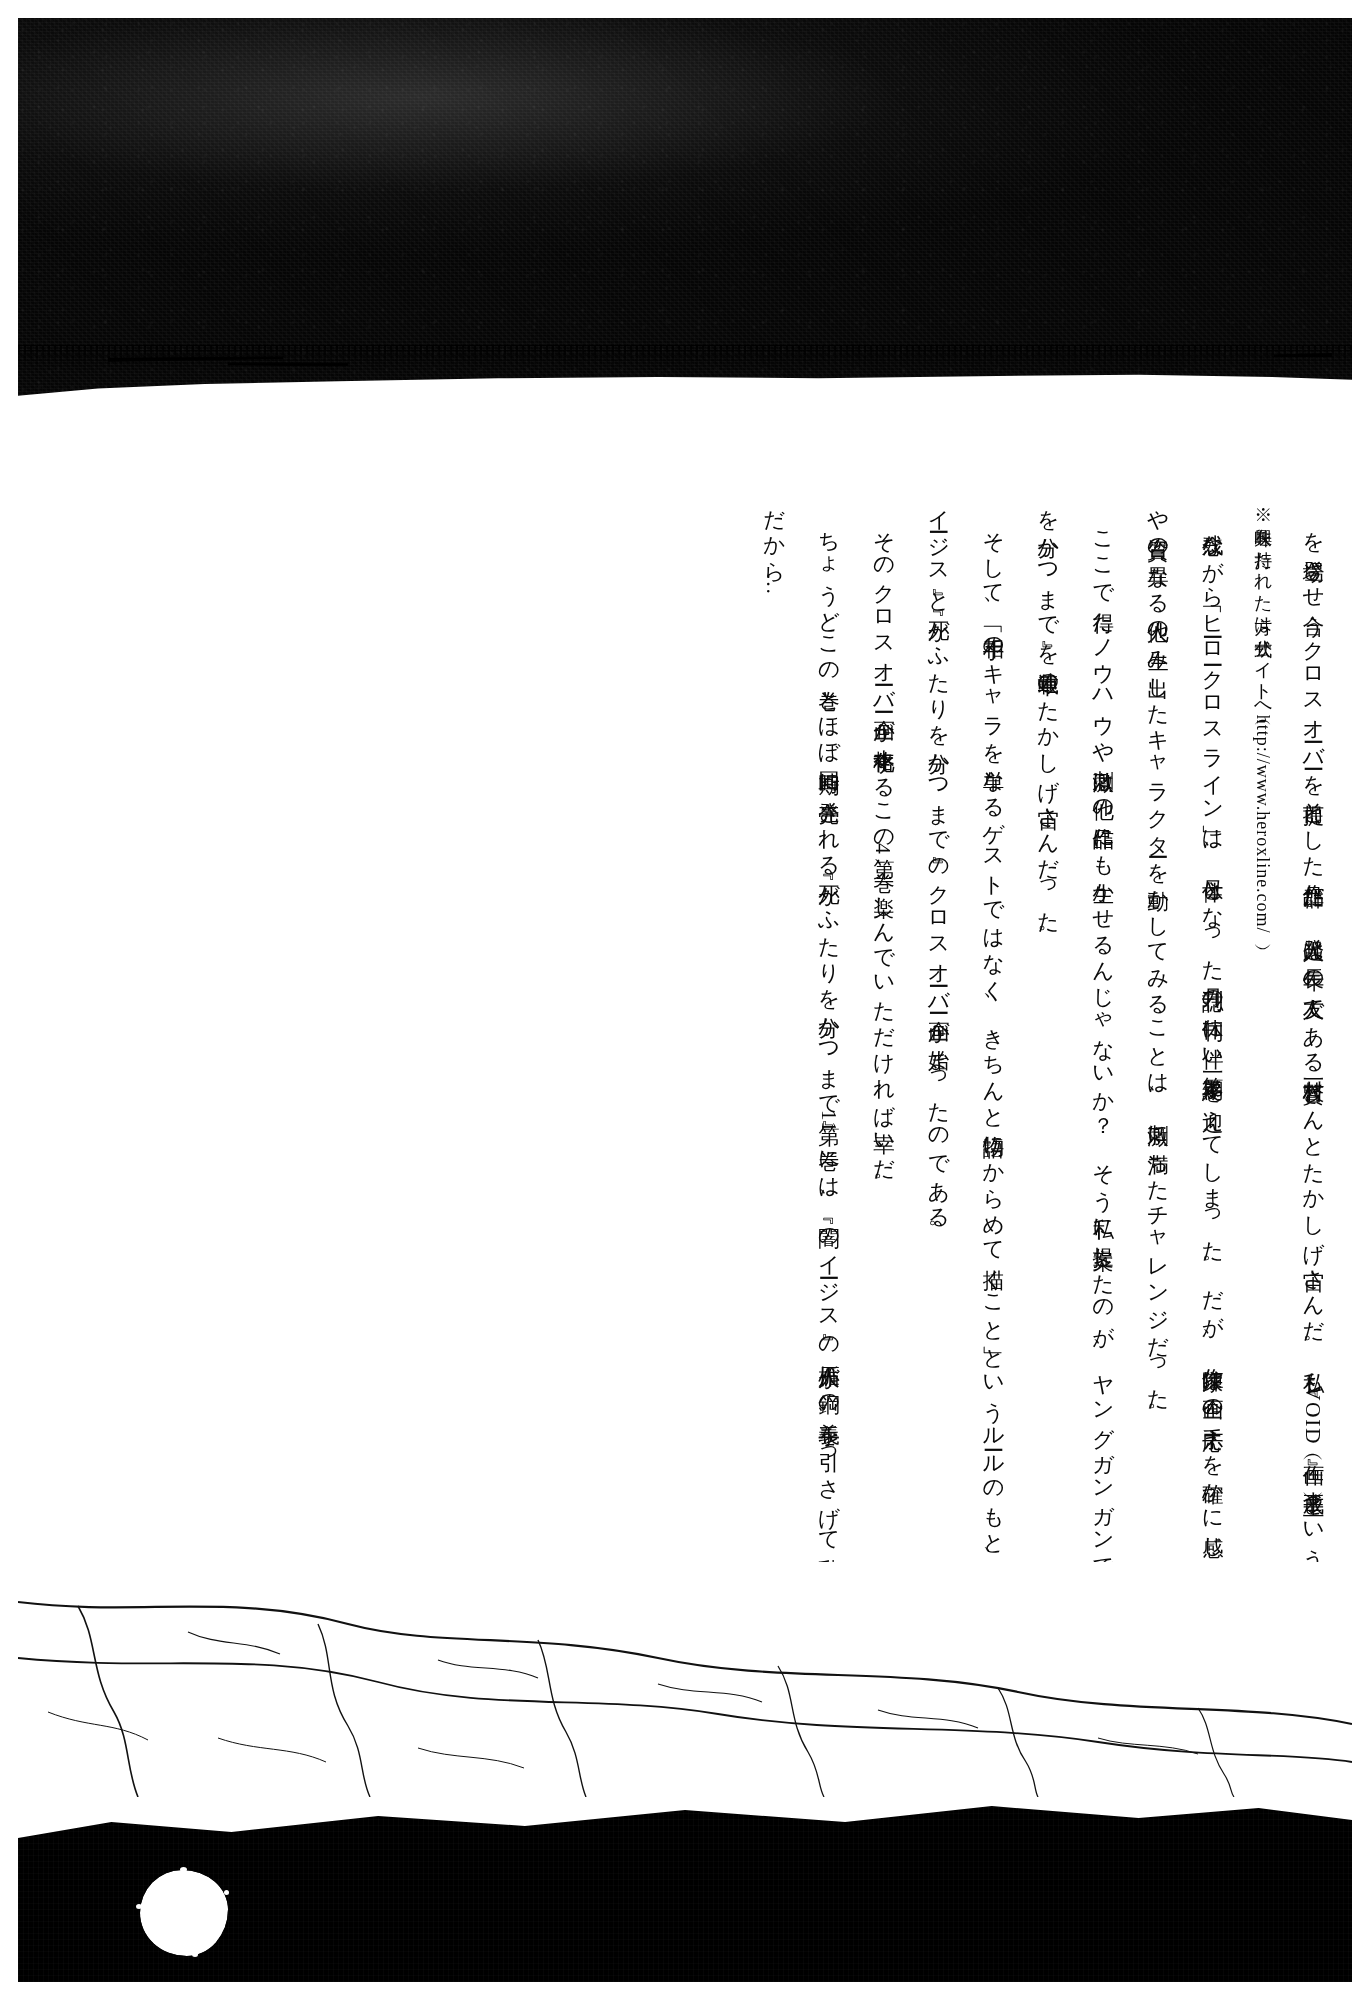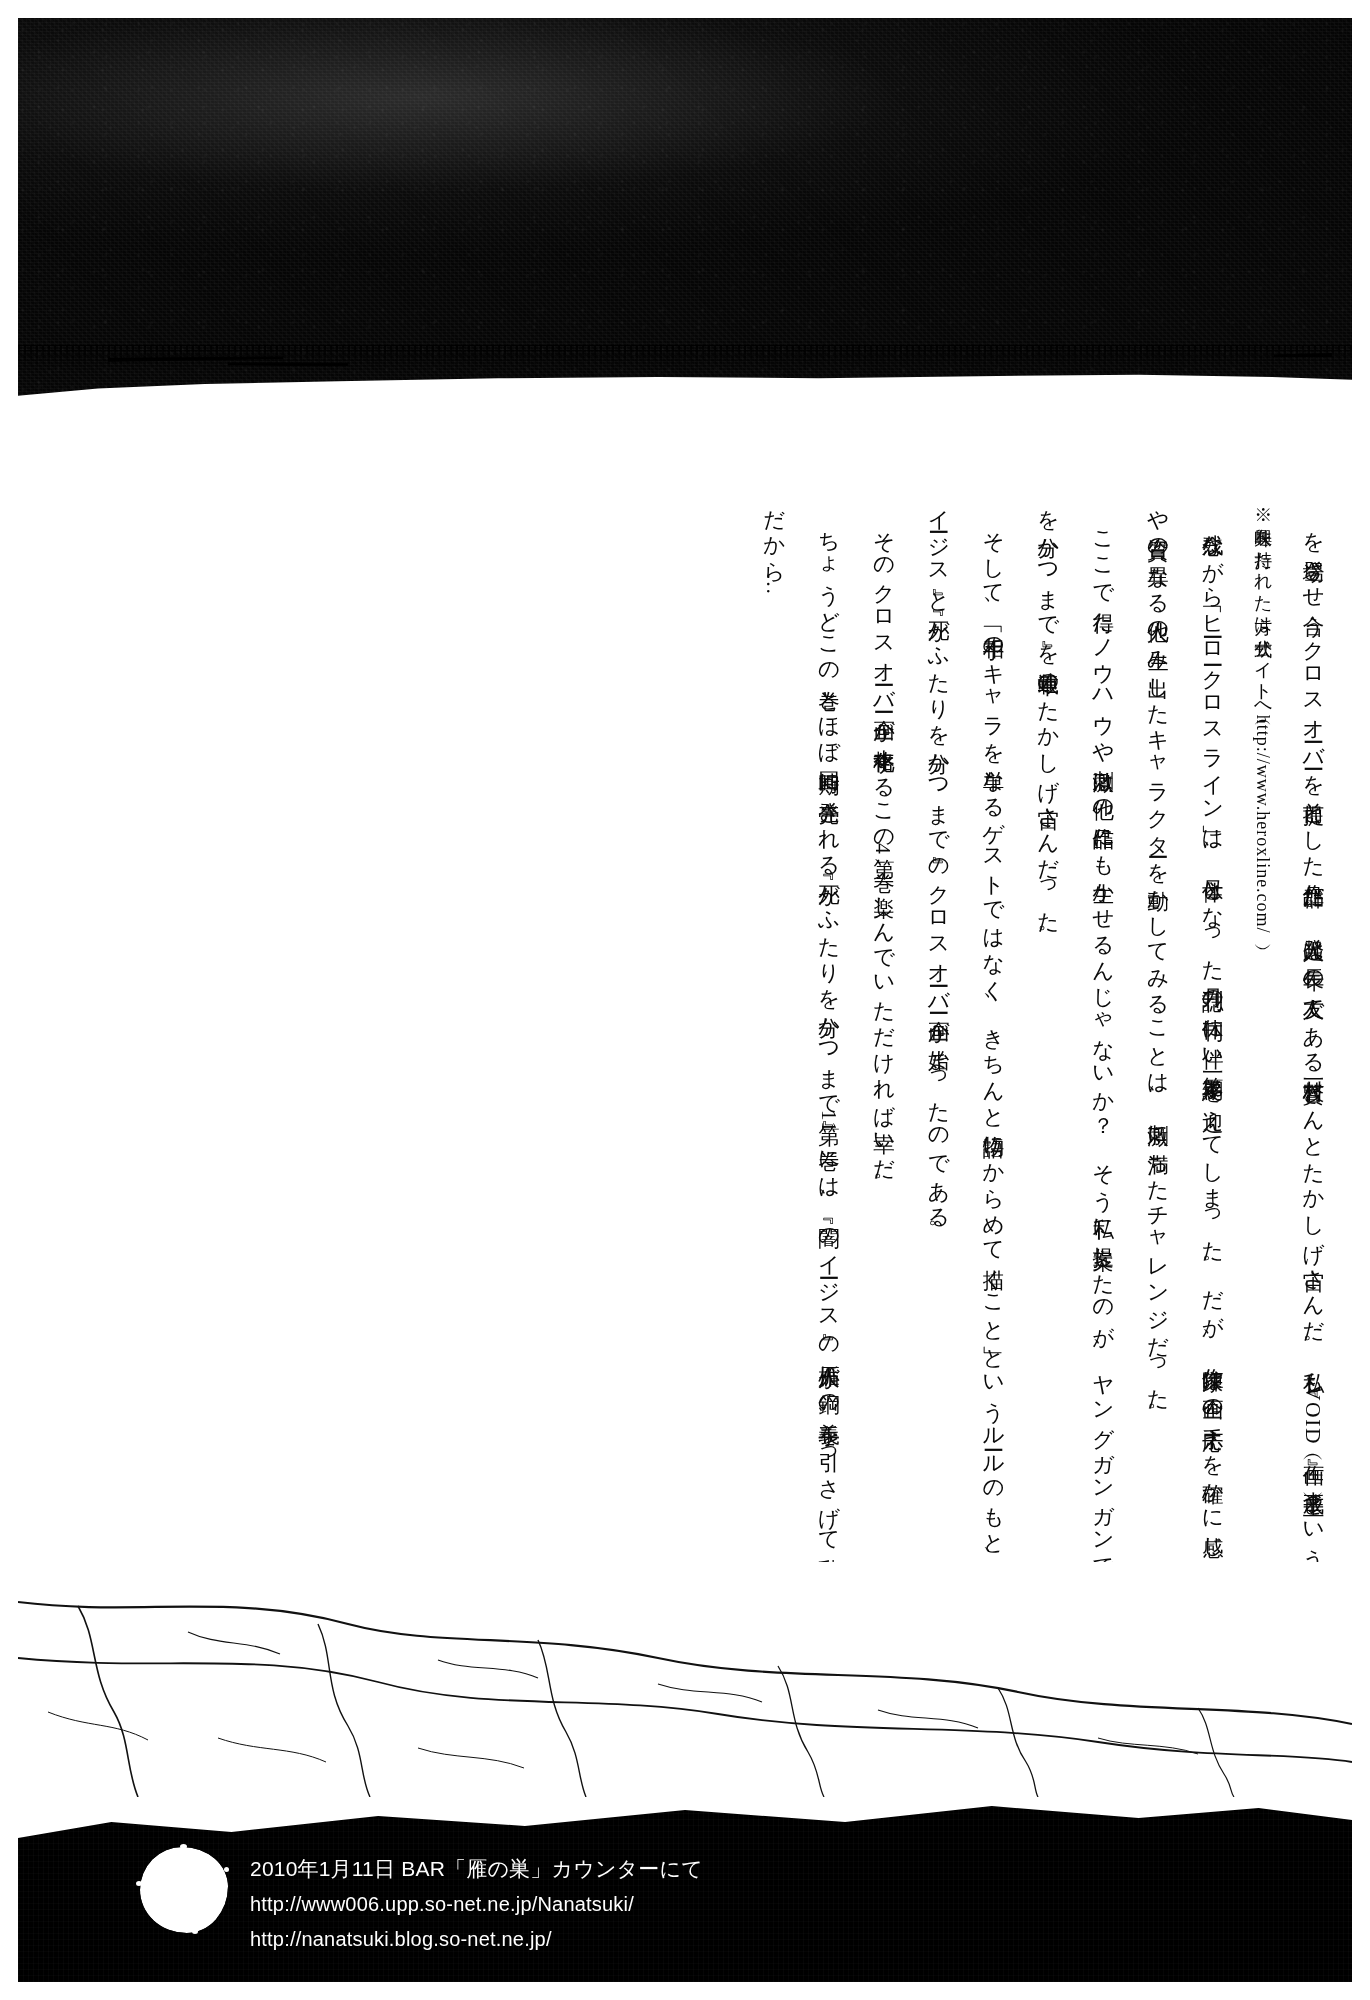--- a/index.html
+++ b/index.html
@@ -273,20 +273,15 @@
 
   <div class="colophon">
     <div class="blot">
       <div class="ring"></div>
       <div class="disc"></div>
       <div class="speck" style="left:-4px; top:34px; width:6px; height:5px;"></div>
       <div class="speck" style="left:84px; top:20px; width:5px; height:5px;"></div>
       <div class="speck" style="left:40px; top:-3px; width:7px; height:5px;"></div>
       <div class="speck" style="left:52px; top:82px; width:6px; height:5px;"></div>
     </div>
-    <div class="lines">
-      <div>2010年1月11日 BAR「雁の巣」カウンターにて</div>
-      <div class="url">http://www006.upp.so-net.ne.jp/Nanatsuki/</div>
-      <div class="url">http://nanatsuki.blog.so-net.ne.jp/</div>
-    </div>
   </div>
 
 </div>
 
 </body></html>

